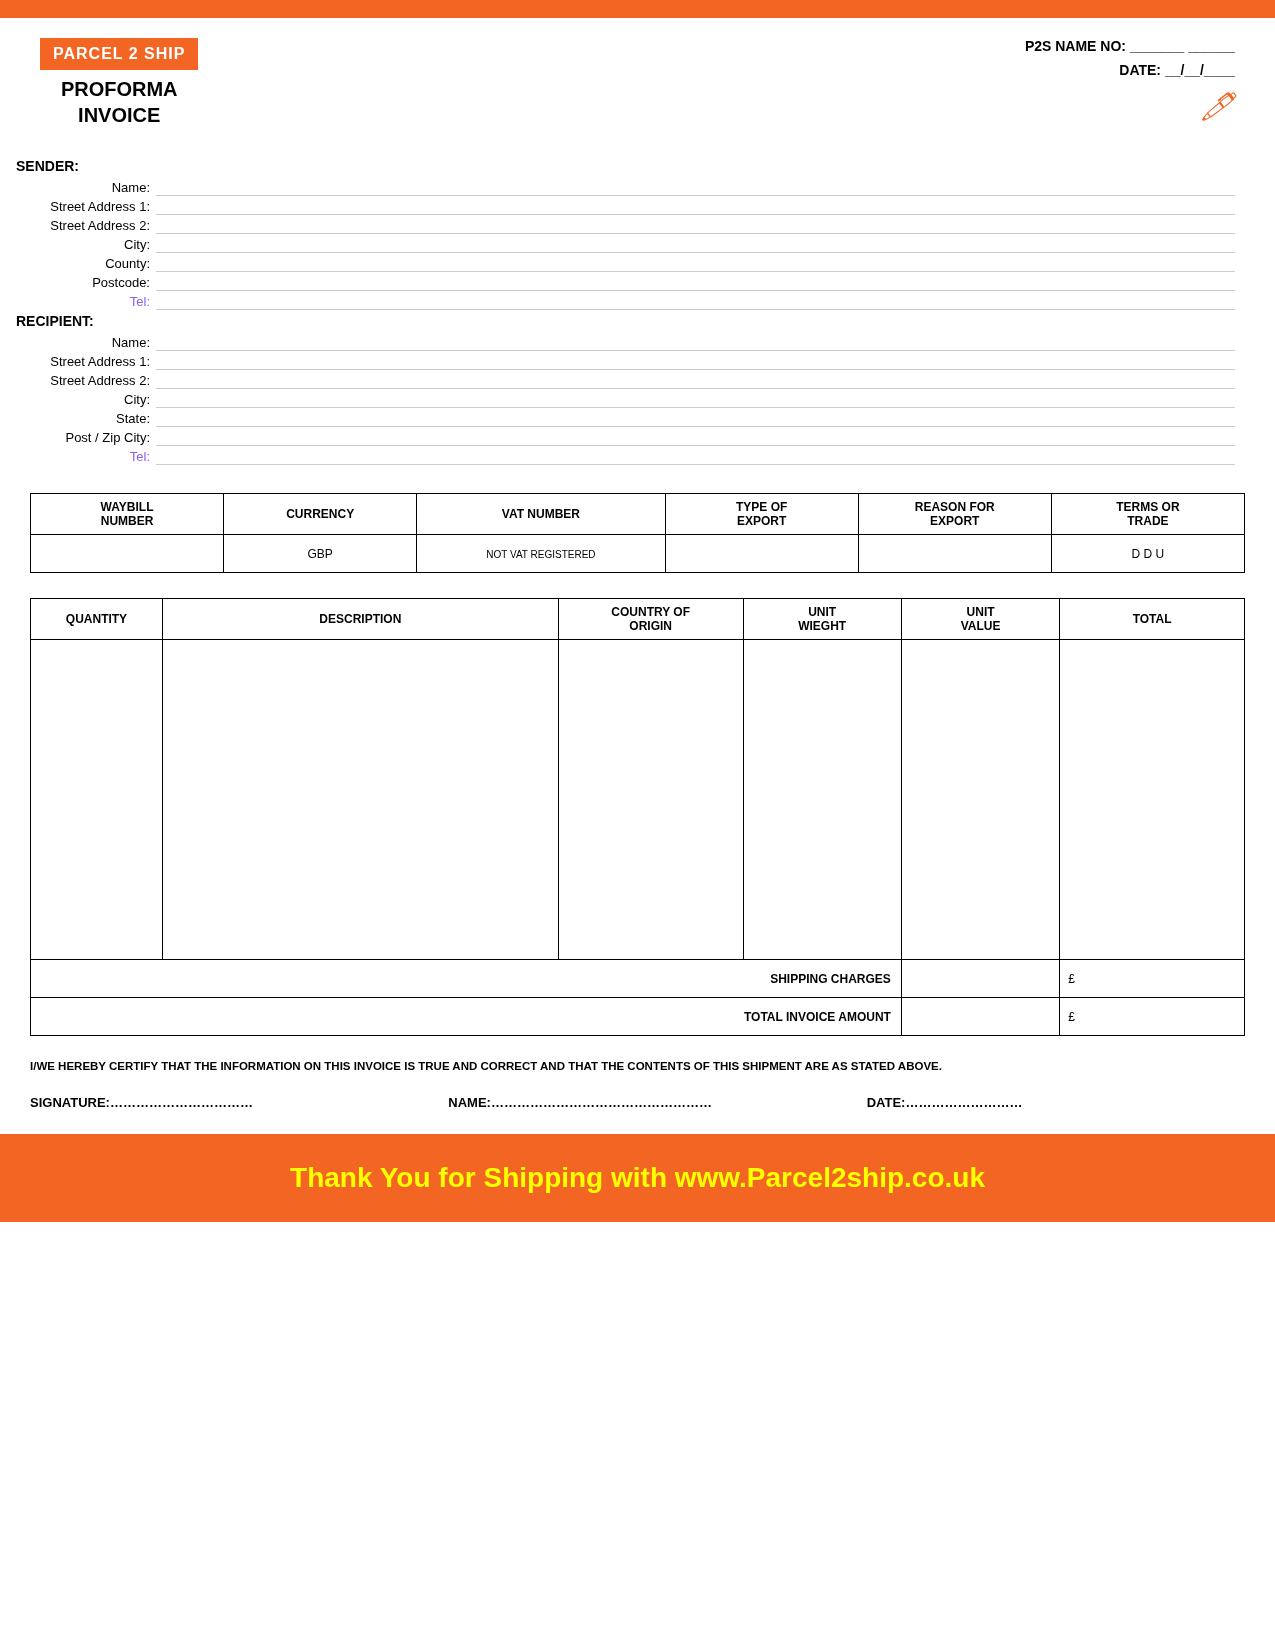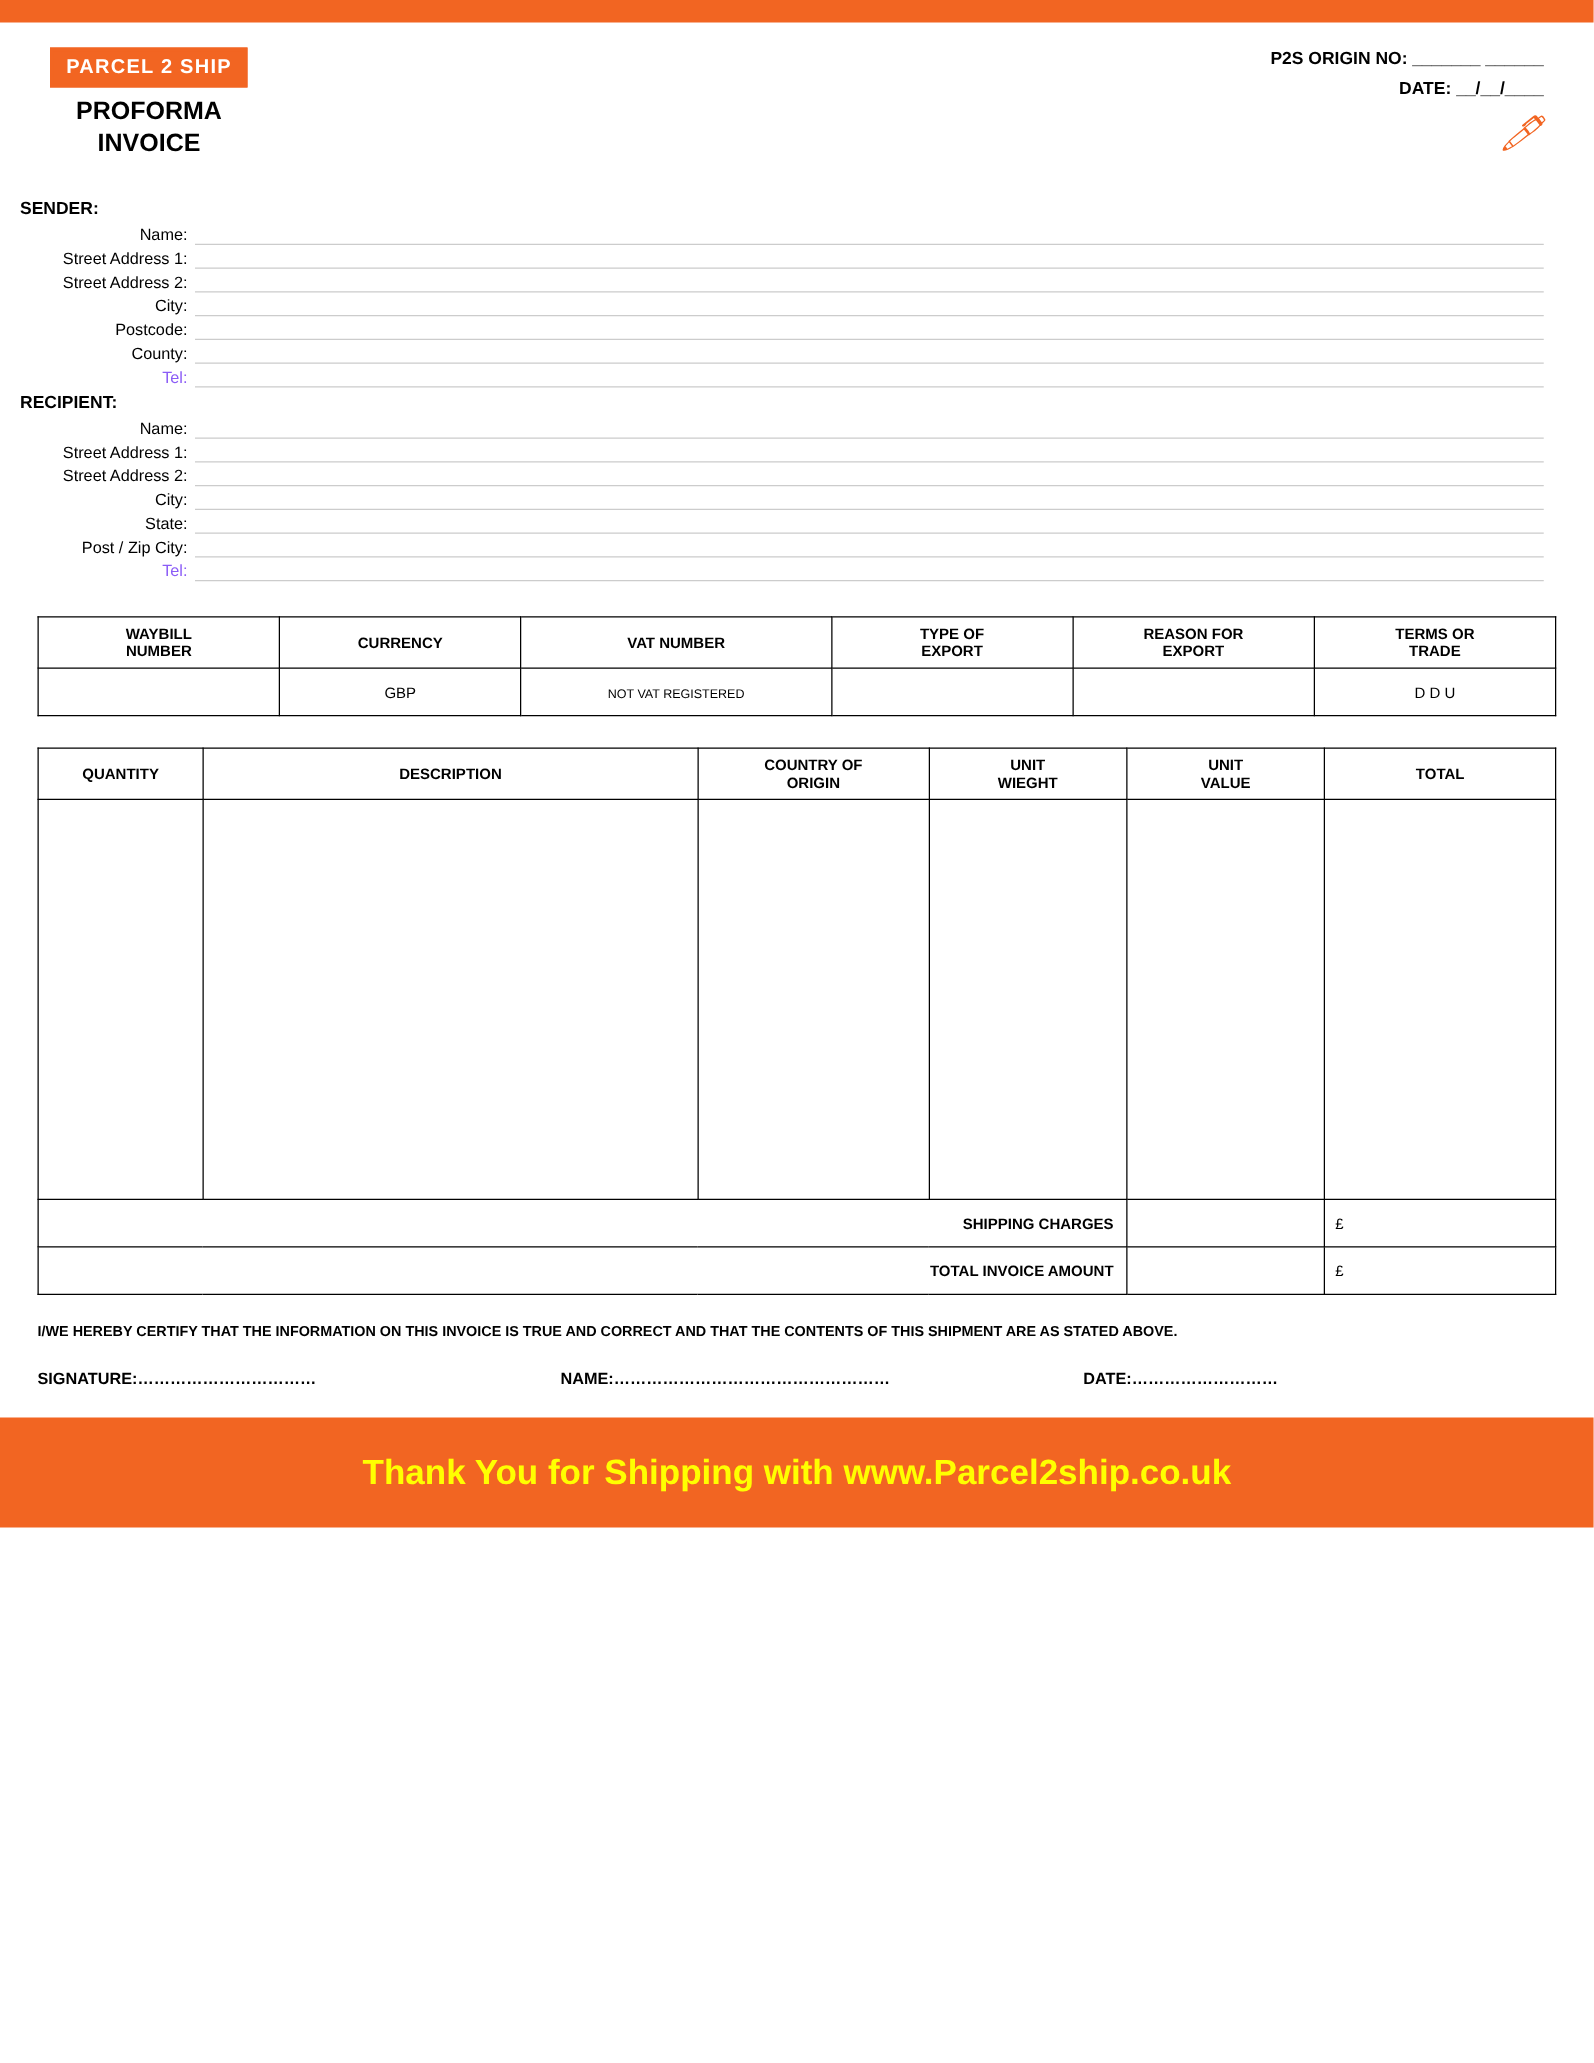--- a/index.html
+++ b/index.html
@@ -205,21 +205,21 @@
 
 <div class="header-section">
   <div class="logo-title">
     <div class="logo-box">
       <span class="logo-text">PARCEL 2 SHIP</span>
     </div>
     <div class="invoice-title">PROFORMA<br>INVOICE</div>
   </div>
   <div class="order-section">
     <div class="order-no">
-      <span>P2S ORIGIN NO:</span>
+      <span>P2S NAME NO:</span>
       <span>_______ ______</span>
     </div>
     <div class="date-field">
       <span>DATE:</span>
       <span>__/__/____</span>
     </div>
     <div class="signature-icon">🖊</div>
   </div>
 </div>
 
@@ -237,25 +237,25 @@
     </div>
     <div class="address-row">
       <span class="field-label">Street Address 2:</span>
       <span class="field-value">&nbsp;</span>
     </div>
     <div class="address-row">
       <span class="field-label">City:</span>
       <span class="field-value">&nbsp;</span>
     </div>
     <div class="address-row">
+      <span class="field-label">County:</span>
+      <span class="field-value">&nbsp;</span>
+    </div>
+    <div class="address-row">
       <span class="field-label">Postcode:</span>
-      <span class="field-value">&nbsp;</span>
-    </div>
-    <div class="address-row">
-      <span class="field-label">County:</span>
       <span class="field-value">&nbsp;</span>
     </div>
     <div class="address-row">
       <span class="field-label tel-label">Tel:</span>
       <span class="field-value">&nbsp;</span>
     </div>
   </div>
 
   <div class="address-block">
     <div class="address-label">RECIPIENT:</div>

